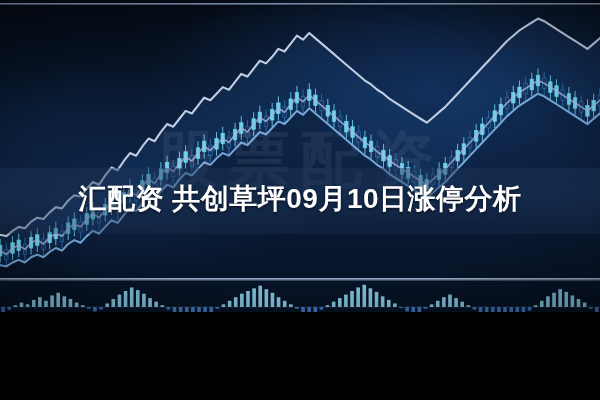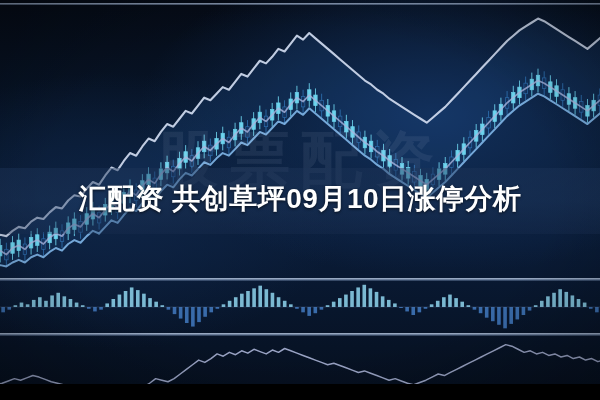--- a/index.html
+++ b/index.html
@@ -3,21 +3,21 @@
 <meta charset="utf-8">
 <style>
   html, body {
     margin: 0;
     padding: 0;
     background: #000;
   }
   #stage {
     position: relative;
     width: 600px;
-    height: 384px;
+    height: 312px;
     overflow: hidden;
     background: #060d18;
     font-family: "Liberation Sans", "DejaVu Sans", sans-serif;
   }
 
   
   .bg-base {
     position: absolute;
     inset: 0;
     background:

